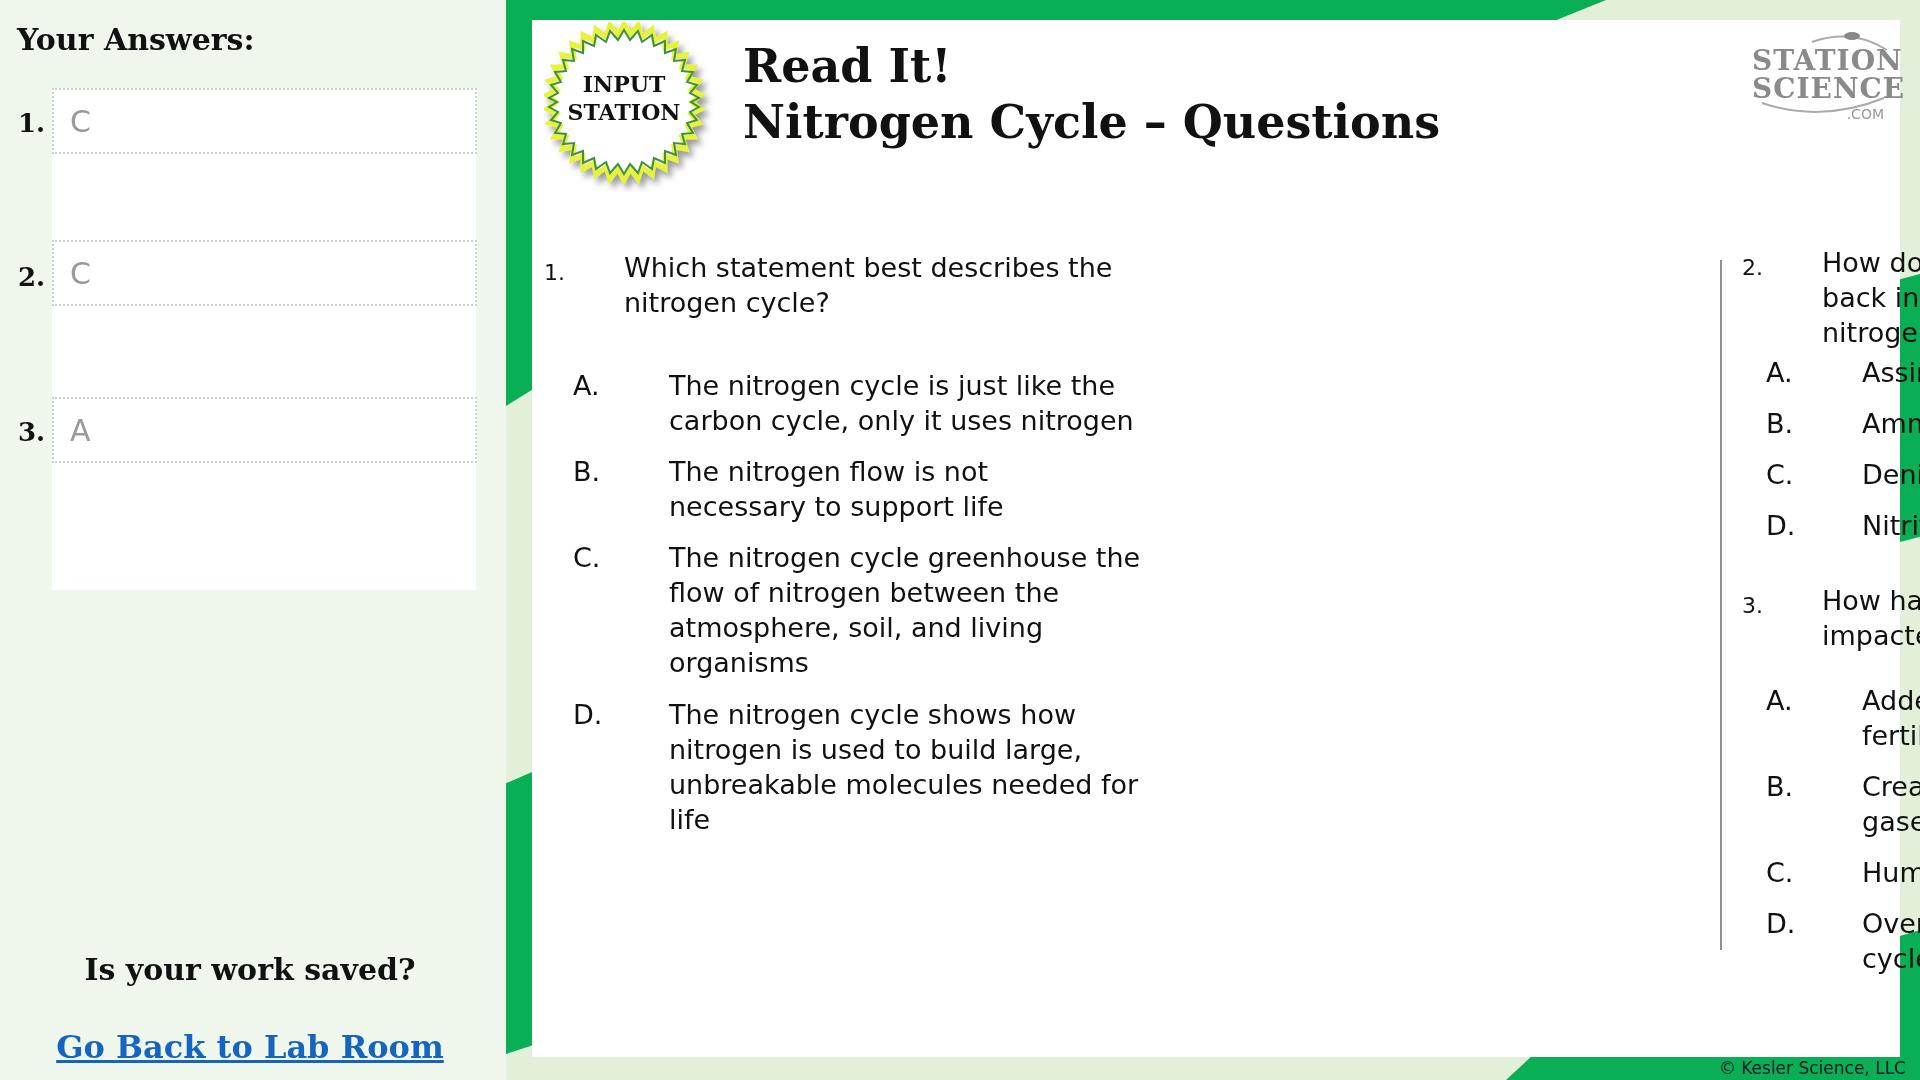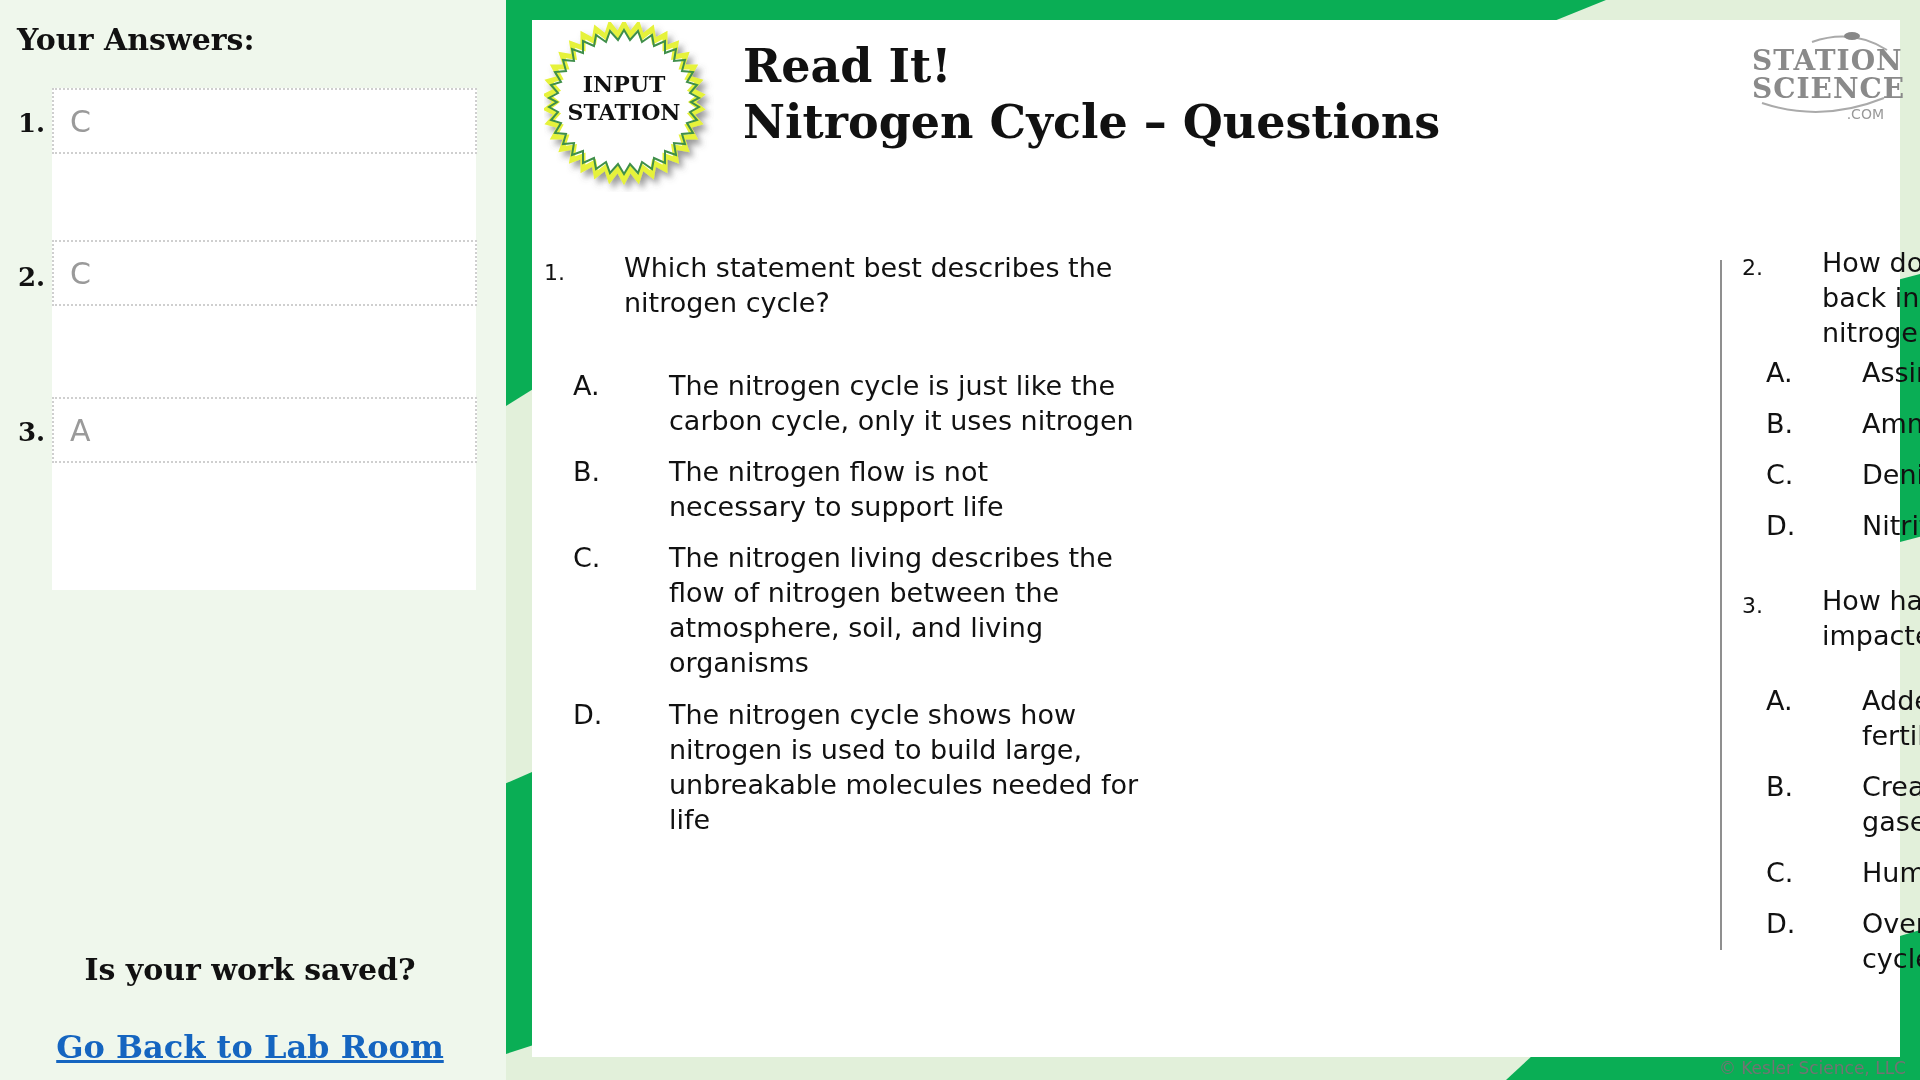--- a/index.html
+++ b/index.html
@@ -33,21 +33,21 @@
 
     .divider { position: absolute; left: 1188px; top: 240px; width: 2px; height: 690px; background: #8f8f8f; }
 
     .qblock { position: absolute; font-family: "DejaVu Sans", sans-serif; font-size: 27px; line-height: 35px; color: #111; }
     .qnum { position: absolute; font-size: 22px; }
     .qtext { position: absolute; }
     .opt { position: absolute; }
     .opt-letter { position: absolute; left: 0; }
     .opt-text { position: absolute; }
 
-    .copyright { position: absolute; right: 14px; bottom: 2px; font-family: "DejaVu Sans", sans-serif; font-size: 17px; color: #737373; }
+    .copyright { position: absolute; right: 14px; bottom: 2px; font-family: "DejaVu Sans", sans-serif; font-size: 17px; color: #0f172a; }
   </style>
 </head>
 <body>
 
 <div class="sidebar">
   <div class="answers-title">Your Answers:</div>
   <div class="answer-panel"></div>
 
   <div class="answer-num" style="top:108px;">1.</div>
   <input class="answer-input" style="top: 88px;" value="C">
@@ -127,21 +127,21 @@
       <div class="opt" style="left:41px;top:204px;width:640px;">
         <div class="opt-letter">B.</div>
         <div class="opt-text" style="left:96px;">
           <div>The nitrogen flow is not</div>
           <div>necessary to support life</div>
         </div>
       </div>
       <div class="opt" style="left:41px;top:290px;width:640px;">
         <div class="opt-letter">C.</div>
         <div class="opt-text" style="left:96px;">
-          <div>The nitrogen living describes the</div>
+          <div>The nitrogen cycle greenhouse the</div>
           <div>flow of nitrogen between the</div>
           <div>atmosphere, soil, and living</div>
           <div>organisms</div>
         </div>
       </div>
       <div class="opt" style="left:41px;top:447px;width:640px;">
         <div class="opt-letter">D.</div>
         <div class="opt-text" style="left:96px;">
           <div>The nitrogen cycle shows how</div>
           <div>nitrogen is used to build large,</div>

